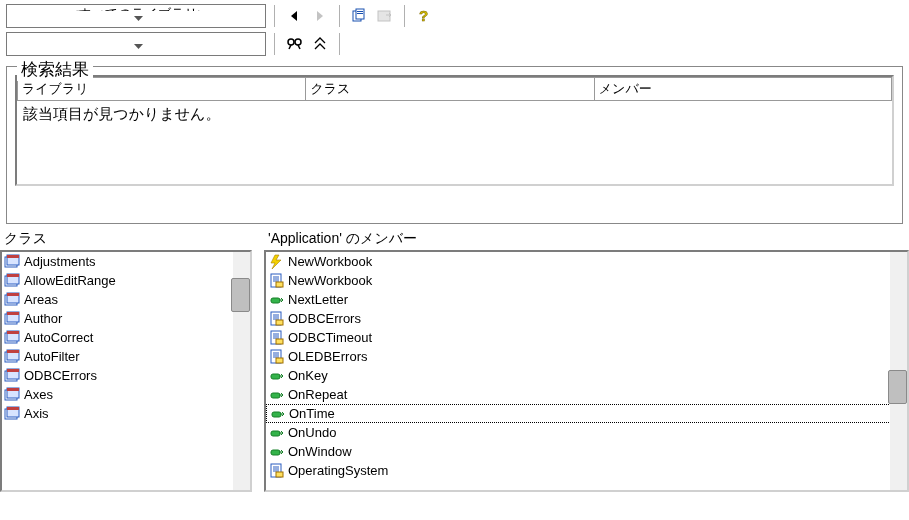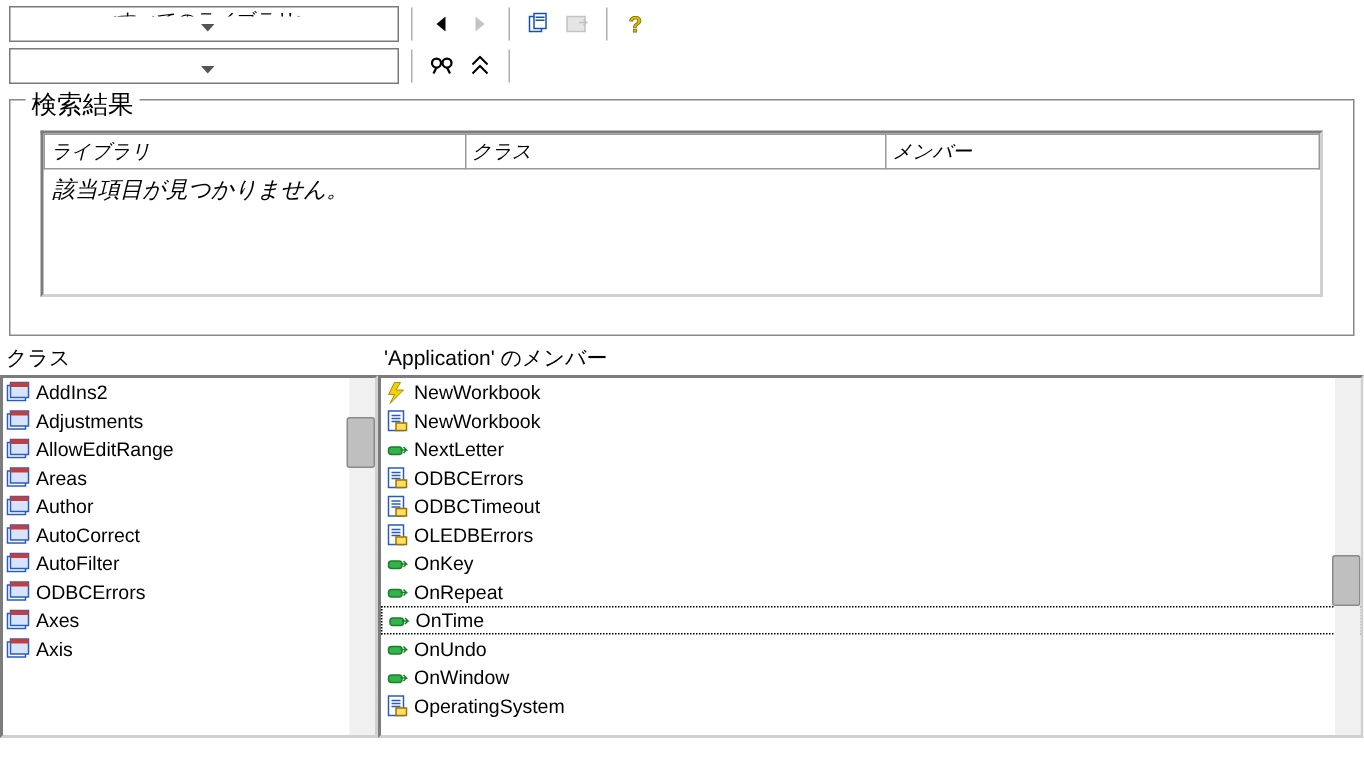--- a/index.html
+++ b/index.html
@@ -8,28 +8,28 @@
 .toolbar2{display:flex;align-items:center;padding:2px 6px 6px 6px;gap:4px;}
 .combo{border:1px solid #7a7a7a;background:#fff;height:22px;display:flex;align-items:center;padding:0 0 0 4px;flex-direction:column;}
 .combo .txt{flex:1;white-space:nowrap;overflow:hidden;}
 .combo .dd{width:16px;height:16px;display:flex;align-items:center;justify-content:center;color:#555;}
 .sep{width:1px;height:22px;background:#b0b0b0;margin:0 4px;}
 .tbtn{width:22px;height:22px;display:flex;align-items:center;justify-content:center;}
 .tbtn svg{pointer-events:none;}
 .tbtn.disabled{opacity:.5;}
 .fieldset{border:1px solid #888;margin:4px 6px;position:relative;padding:0;}
 .fieldset .legend{position:absolute;top:-9px;left:10px;background:#fff;padding:0 4px;font-size:17px;}
-.table-wrap{border:2px inset #d0d0d0;margin:20px;font-style:italic;}
+.table-wrap{border:2px inset #d0d0d0;margin:8px;}
 table.hdr{border-collapse:collapse;width:100%;table-layout:fixed;}
 table.hdr td{border:1px solid #999;padding:2px 4px;background:#fff;font-size:13px;}
 .msg{padding:4px 6px 60px 6px;font-size:15px;}
 .lower{display:flex;margin:4px 0 0 0;height:264px;}
 .pane{display:flex;flex-direction:column;}
 .pane.left{width:252px;}
-.pane.right{flex:1;}
+.pane.right{flex:1;margin-left:12px;}
 .pane .title{padding:2px 4px;font-size:14px;border-bottom:0;}
 .listwrap{position:relative;border:2px inset #d0d0d0;flex:1;overflow:hidden;}
 .list{overflow:hidden;height:100%;}
 .row{display:flex;align-items:center;height:19px;padding:0 2px;gap:4px;white-space:nowrap;}
 .row.sel{background:#fff;border:1px dotted #000;height:17px;}
 .scrollbar{position:absolute;right:0;top:0;bottom:0;width:17px;background:#f0f0f0;}
 .thumb{position:absolute;right:0;width:17px;height:32px;background:#bfbfbf;border:1px solid #8a8a8a;border-radius:2px;}
 .ico{width:16px;height:16px;display:flex;align-items:center;justify-content:center;}
 </style>
 </head>
@@ -133,30 +133,20 @@
     <div class="listwrap">
       <div class="list" id="class-list">
           <div class="row">
             <span class="ico">
               <svg width="16" height="16">
                 <rect x="1" y="3" width="12" height="10" fill="#fff" stroke="#2a5cc0"></rect>
                 <rect x="3" y="1" width="12" height="10" fill="#d8e4ff" stroke="#2a5cc0"></rect>
                 <rect x="3" y="1" width="12" height="3" fill="#c04040"></rect>
               </svg>
             </span>
-            <span>AddIns2</span>
-          </div>
-          <div class="row">
-            <span class="ico">
-              <svg width="16" height="16">
-                <rect x="1" y="3" width="12" height="10" fill="#fff" stroke="#2a5cc0"></rect>
-                <rect x="3" y="1" width="12" height="10" fill="#d8e4ff" stroke="#2a5cc0"></rect>
-                <rect x="3" y="1" width="12" height="3" fill="#c04040"></rect>
-              </svg>
-            </span>
             <span>Adjustments</span>
           </div>
           <div class="row">
             <span class="ico">
               <svg width="16" height="16">
                 <rect x="1" y="3" width="12" height="10" fill="#fff" stroke="#2a5cc0"></rect>
                 <rect x="3" y="1" width="12" height="10" fill="#d8e4ff" stroke="#2a5cc0"></rect>
                 <rect x="3" y="1" width="12" height="3" fill="#c04040"></rect>
               </svg>
             </span>

